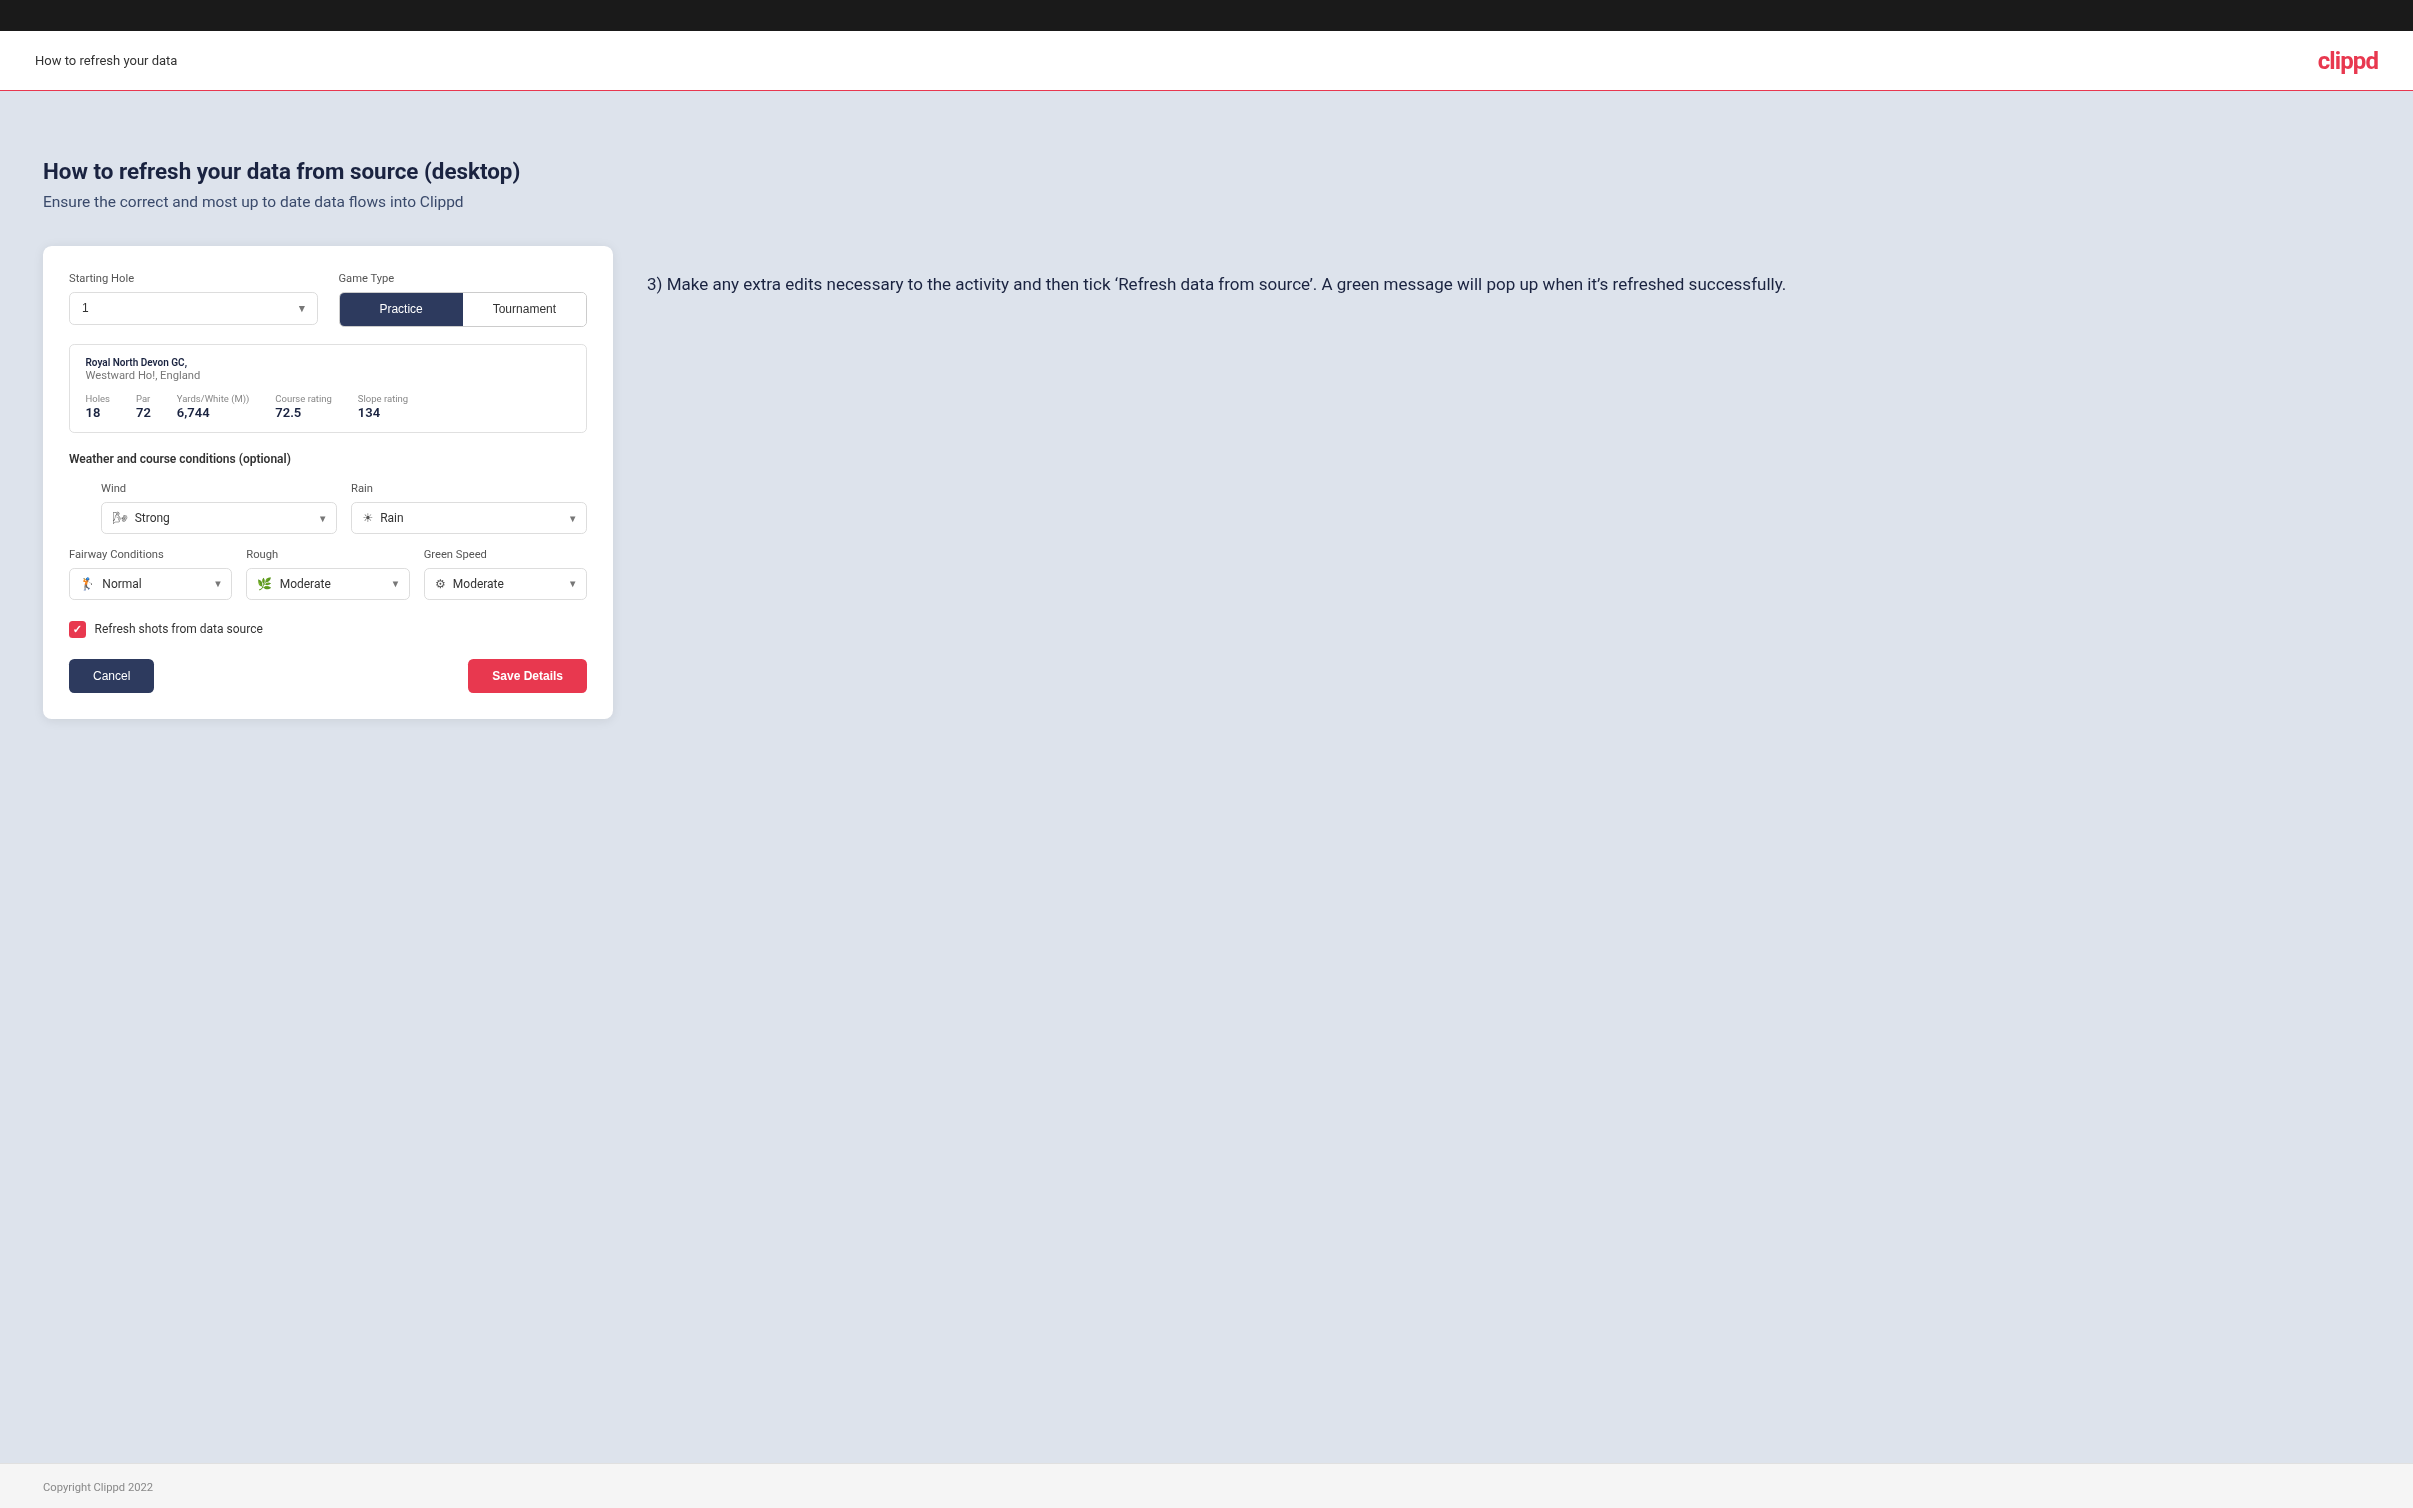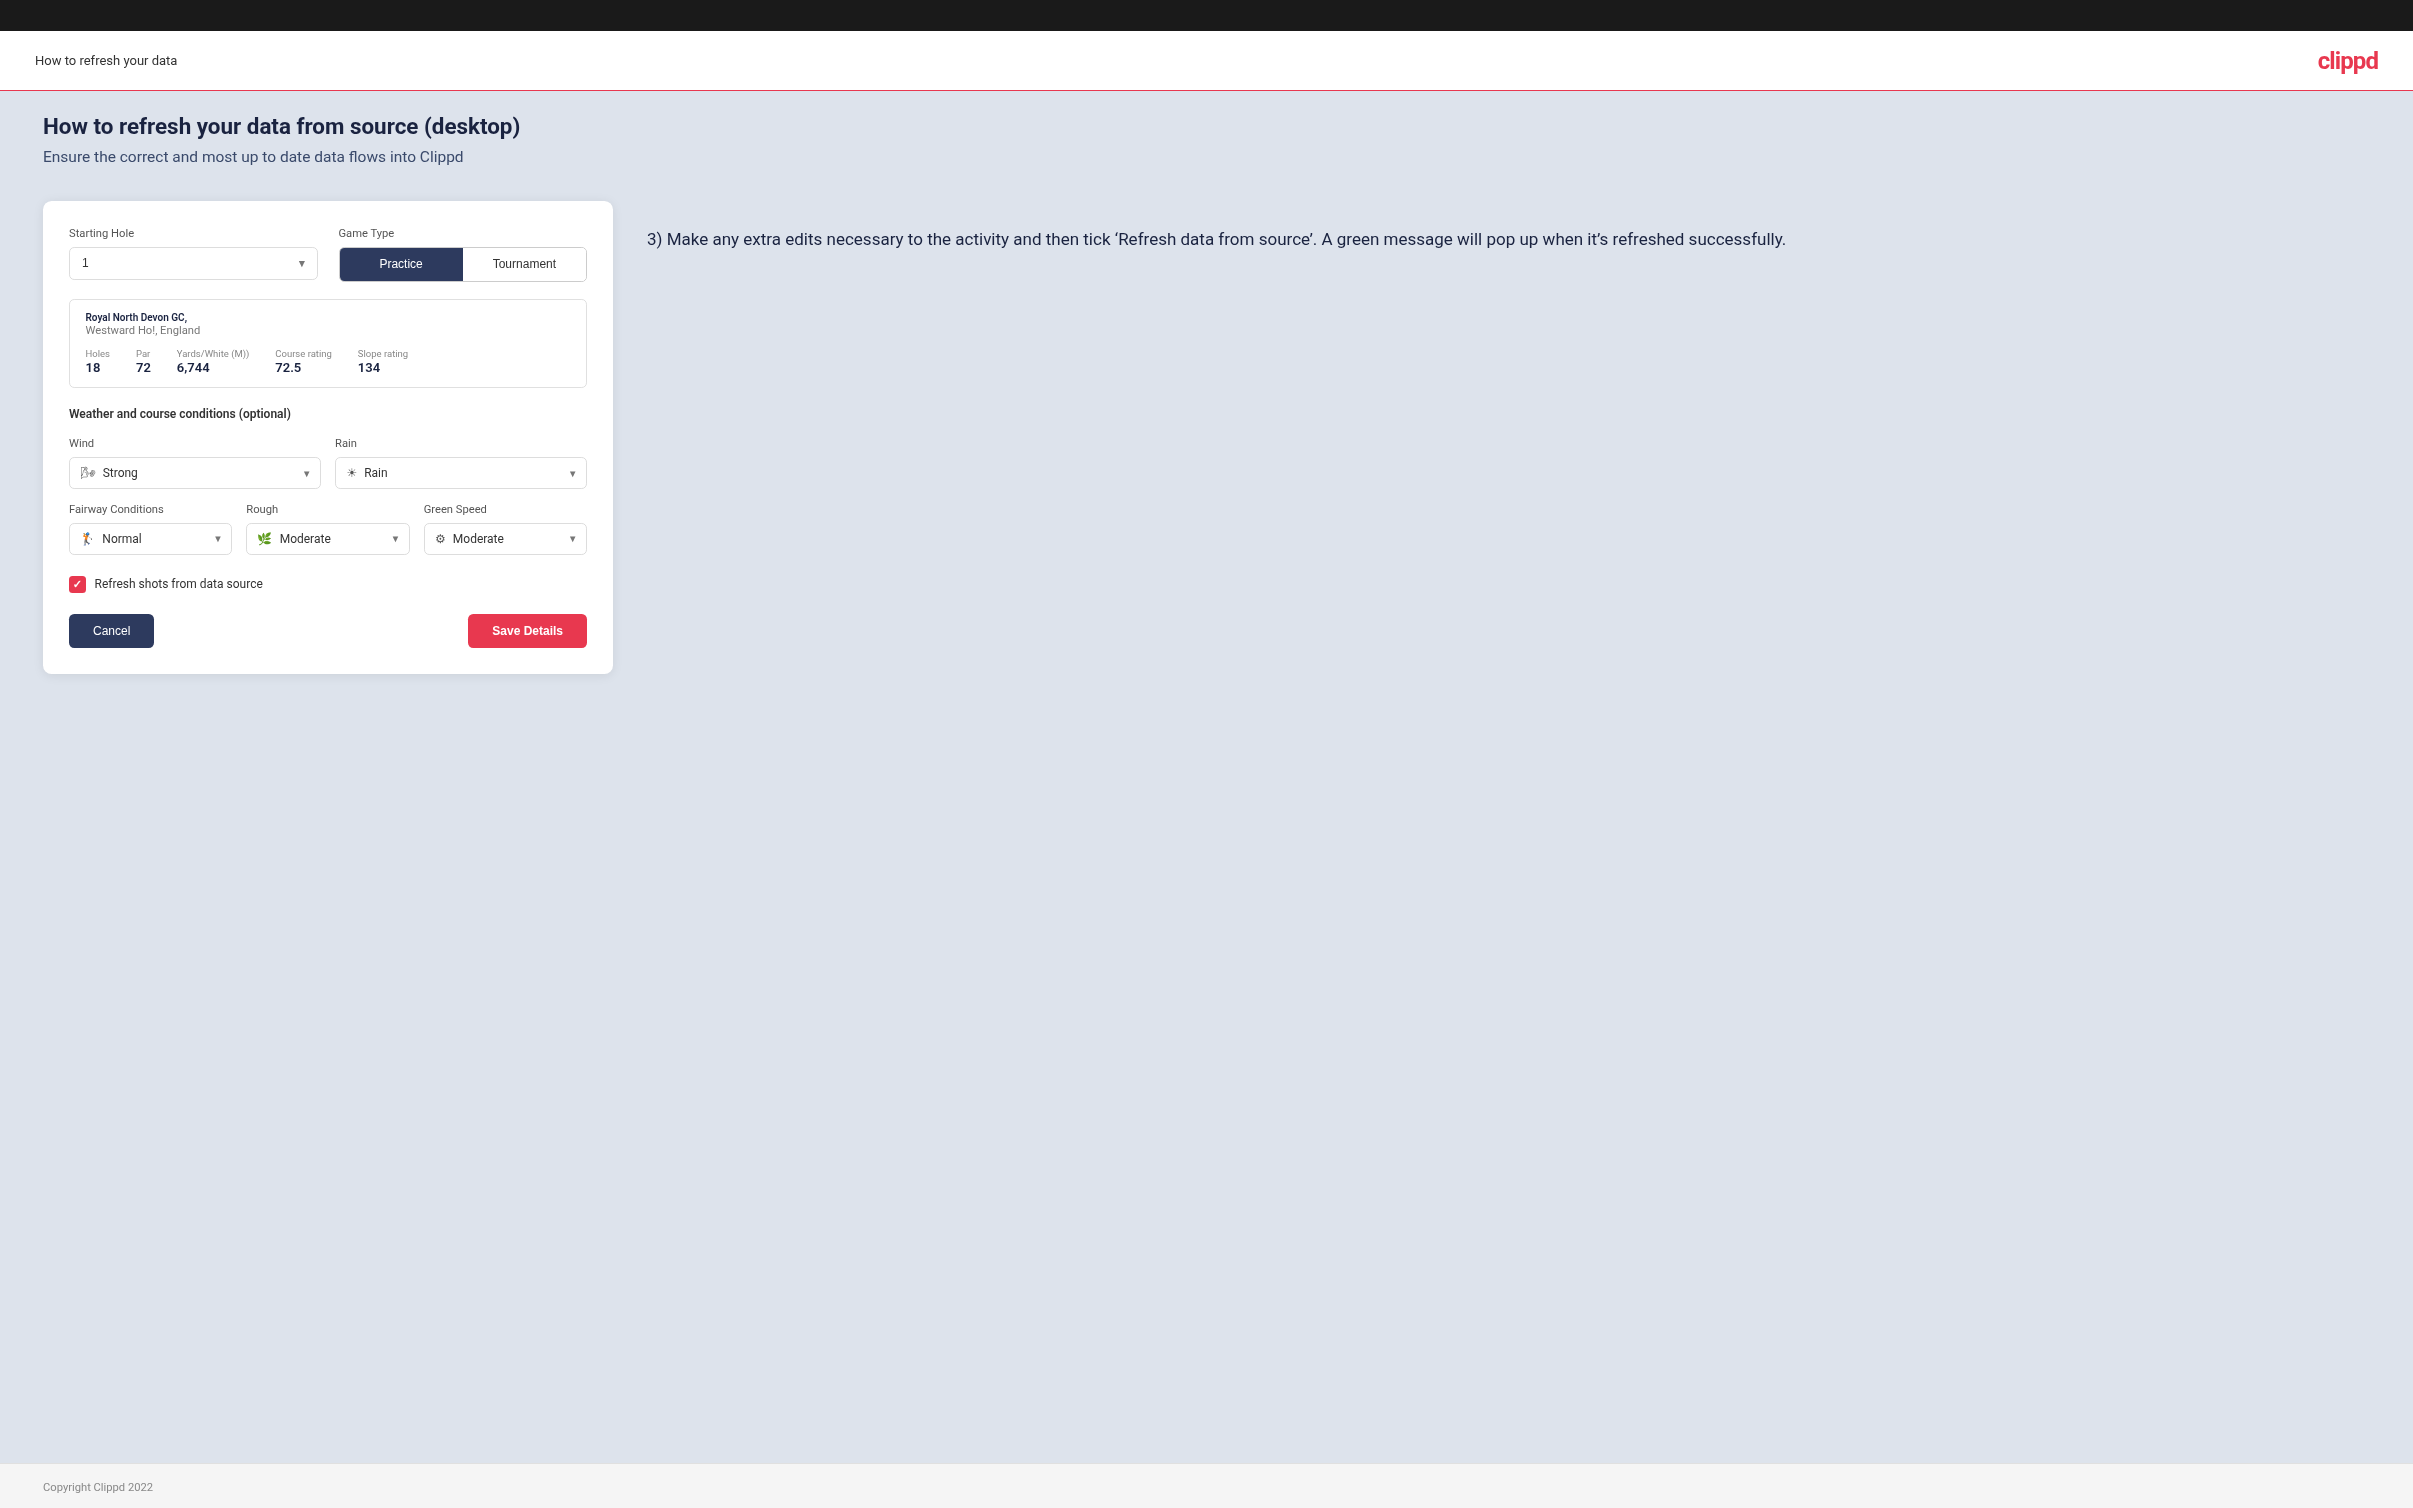--- a/index.html
+++ b/index.html
@@ -37,21 +37,21 @@
     .logo {
       font-size: 24px;
       font-weight: 700;
       color: #e8384f;
       letter-spacing: -0.9px;
     }
 
     .main-content {
       background: #dde3ec;
       flex: 1;
-      padding: 22px 43px 26px 43px;
+      padding: 67px 43px 26px 43px;
     }
 
     .page-heading {
       font-size: 22.4px;
       font-weight: 700;
       color: #1a2340;
       margin-bottom: 8.6px;
     }
 
     .page-subheading {
@@ -198,20 +198,21 @@
       font-weight: 600;
       color: #333;
       margin-bottom: 16px;
     }
 
     .conditions-grid {
       display: grid;
       grid-template-columns: 1fr 1fr;
       gap: 14px;
       margin-bottom: 14px;
+      margin-left: 32px;
     }
 
     .conditions-grid-3 {
       display: grid;
       grid-template-columns: 1fr 1fr 1fr;
       gap: 14px;
       margin-bottom: 21px;
     }
 
     .dropdown-with-icon {

